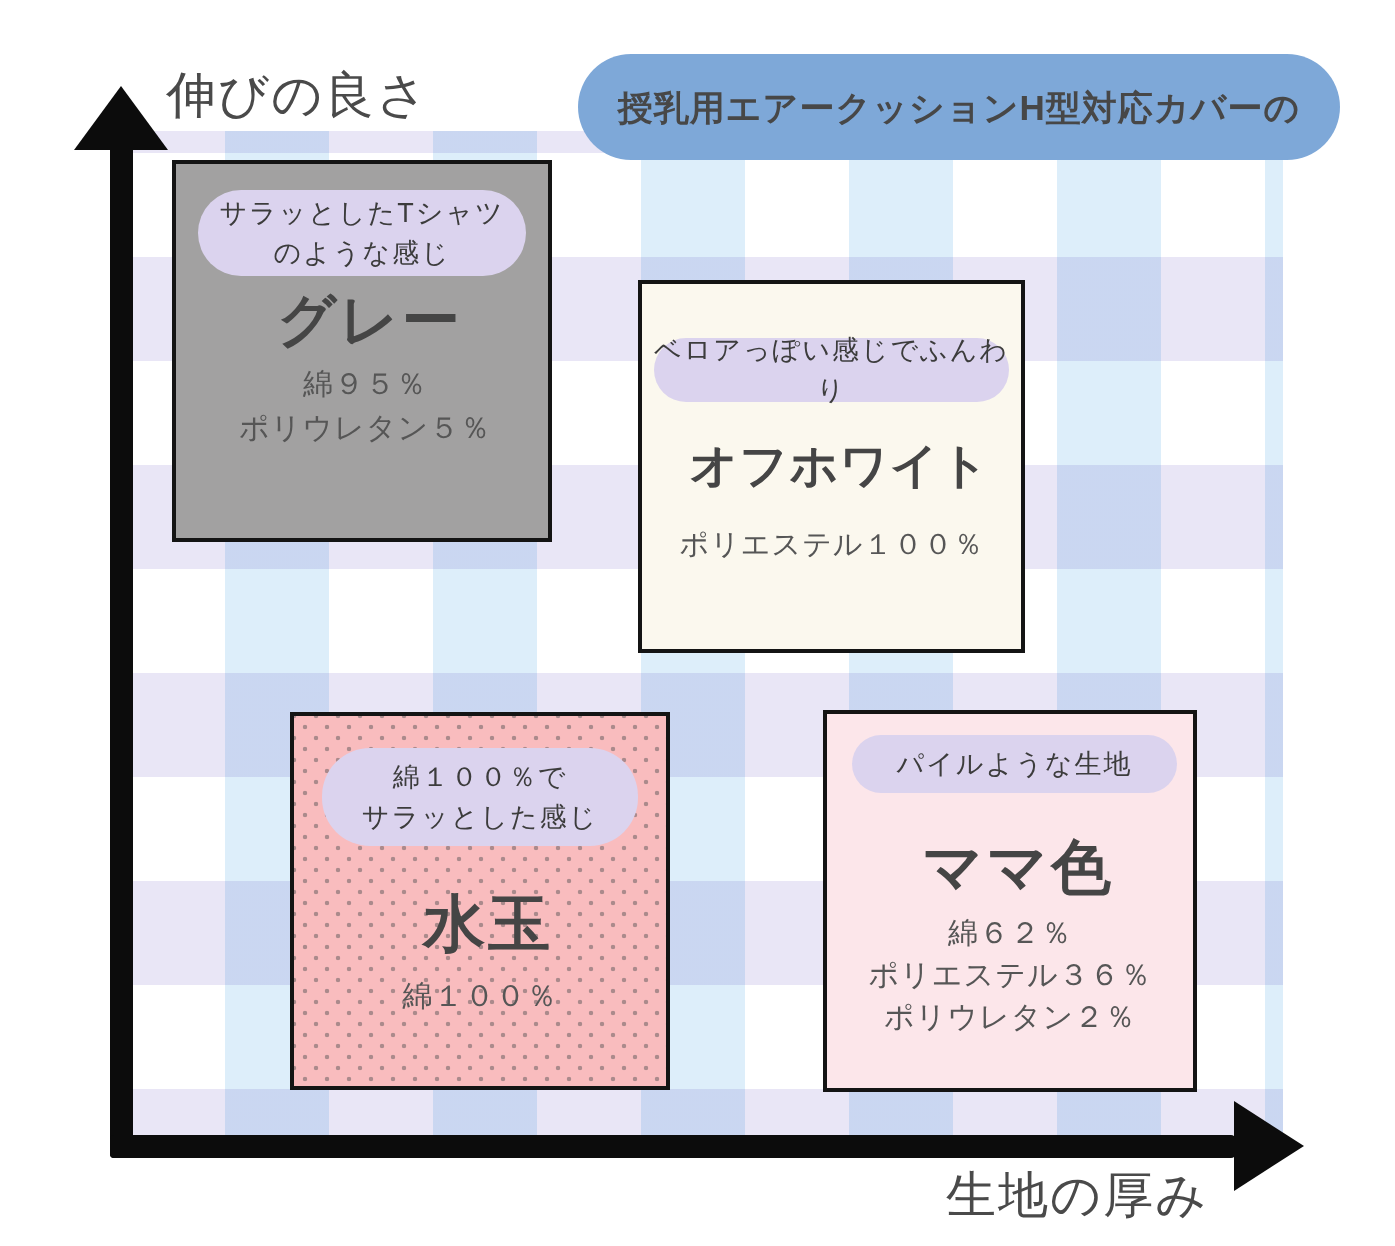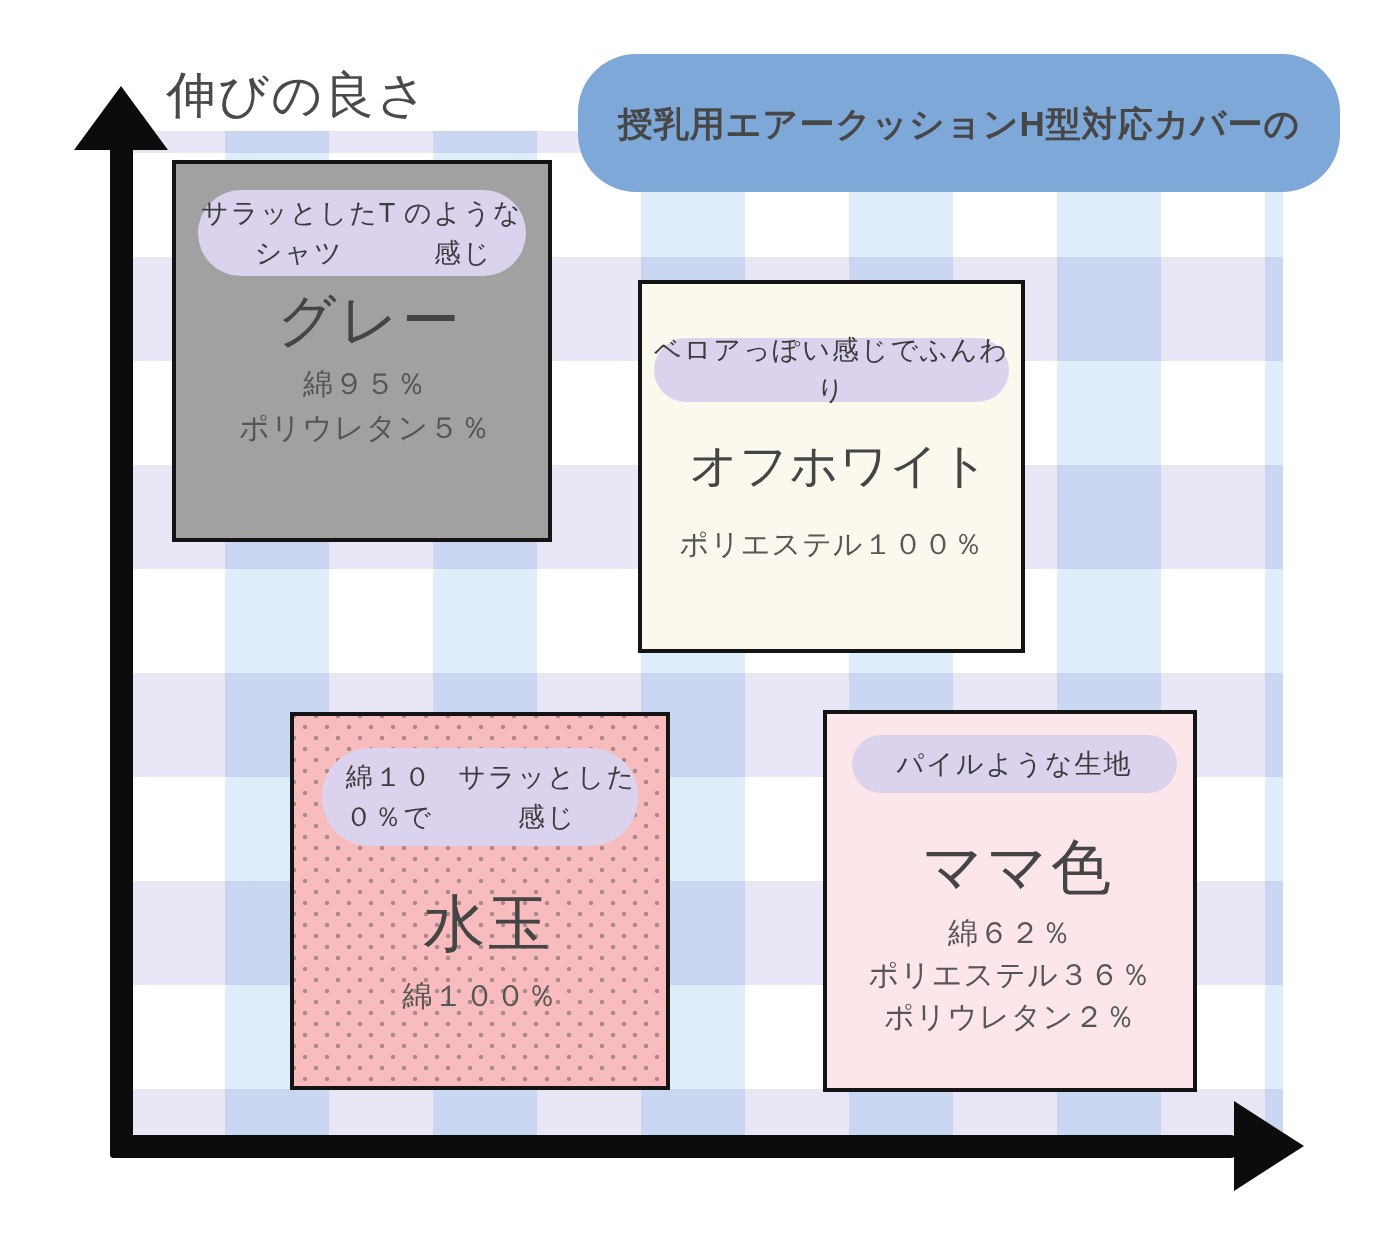--- a/index.html
+++ b/index.html
@@ -21,44 +21,44 @@
   .axis-y-head{position:absolute;left:74px;top:86px;width:0;height:0;
     border-left:47px solid transparent;border-right:47px solid transparent;border-bottom:64px solid #0c0c0c;}
   .axis-x-shaft{position:absolute;left:110px;top:1135px;width:1125px;height:23px;background:#0c0c0c;border-radius:4px;}
   .axis-x-head{position:absolute;left:1234px;top:1101px;width:0;height:0;
     border-top:45px solid transparent;border-bottom:45px solid transparent;border-left:70px solid #0c0c0c;}
   .y-label{position:absolute;left:166px;top:62px;font-size:50px;font-weight:400;color:#4a4a4a;letter-spacing:2px;}
   .x-label{position:absolute;left:946px;top:1162px;font-size:50px;font-weight:400;color:#4a4a4a;letter-spacing:2px;z-index:1;}
   .axis-x-head,.axis-y-head{z-index:2;}
   
   .title-box{
-    position:absolute;left:578px;top:54px;width:762px;height:138px;background:#7ea8d8;border-radius:58px;
+    position:absolute;left:578px;top:54px;width:762px;height:106px;background:#7ea8d8;border-radius:58px;
     display:flex;flex-direction:column;justify-content:center;align-items:center;z-index:3;
   }
   .title-box .t-line{font-size:35px;font-weight:800;color:#474747;line-height:51px;letter-spacing:1px;text-align:center;}
   
   .card{position:absolute;box-sizing:border-box;border:4px solid #141414;text-align:center;z-index:2;}
   .card-gray{left:172px;top:160px;width:380px;height:382px;background:#a2a1a1;}
   .card-offwhite{left:638px;top:280px;width:387px;height:373px;background:#fbf8ee;}
   .card-dots{left:290px;top:712px;width:380px;height:378px;background-color:#f9bcbe;
     background-image:
       radial-gradient(circle,#ab8a8c 1.9px,rgba(171,138,140,0) 2.6px),
       radial-gradient(circle,#ab8a8c 1.9px,rgba(171,138,140,0) 2.6px);
     background-size:22px 22px,22px 22px;background-position:0 0,11px 11px;}
   .card-mama{left:823px;top:710px;width:374px;height:382px;background:#fce6ea;}
   .pill{
     position:absolute;background:#dbd3ee;color:#3c3c3c;
-    display:flex;flex-direction:row;justify-content:center;align-items:center;
+    display:flex;flex-direction:column;justify-content:center;align-items:center;
     font-size:27px;line-height:40px;letter-spacing:2px;
   }
   .card-gray .pill{left:22px;right:22px;top:26px;height:86px;border-radius:44px;}
   .card-offwhite .pill{left:12px;right:12px;top:54px;height:64px;border-radius:34px;}
   .card-dots .pill{left:28px;right:28px;top:32px;height:98px;border-radius:48px;}
   .card-mama .pill{left:25px;right:16px;top:21px;height:58px;border-radius:30px;}
-  .card-title{position:absolute;left:0;right:0;font-weight:400;color:#454545;letter-spacing:3px;padding-left:16px;}
+  .card-title{position:absolute;left:0;right:0;font-weight:700;color:#454545;letter-spacing:3px;padding-left:16px;}
   .card-gray .card-title{top:118px;font-size:58px;}
   .card-offwhite .card-title{top:150px;font-size:48px;letter-spacing:1px;}
   .card-dots .card-title{top:166px;font-size:62px;}
   .card-mama .card-title{top:114px;font-size:60px;}
   .comp{position:absolute;left:0;right:0;color:#565656;font-size:30px;line-height:44px;letter-spacing:1px;}
   .card-gray .comp{top:198px;padding-left:6px;}
   .card-offwhite .comp{top:238px;font-size:29px;}
   .card-dots .comp{top:258px;}
   .card-mama .comp{top:198px;line-height:42px;}
 </style>
@@ -68,20 +68,21 @@
 <div class="stage">
 
   <div class="gingham"></div>
 
   <div class="axis-y-shaft"></div>
   <div class="axis-y-head"></div>
   <div class="axis-x-shaft"></div>
   <div class="axis-x-head"></div>
 
   <div class="y-label">伸びの良さ</div>
+  <div class="x-label">生地の厚み</div>
 
   <div class="title-box">
     <div class="t-line">授乳用エアークッションH型対応カバーの</div>
   </div>
 
   <div class="card card-gray">
     <div class="pill">
       <div>サラッとしたTシャツ</div>
       <div>のような感じ</div>
     </div>

